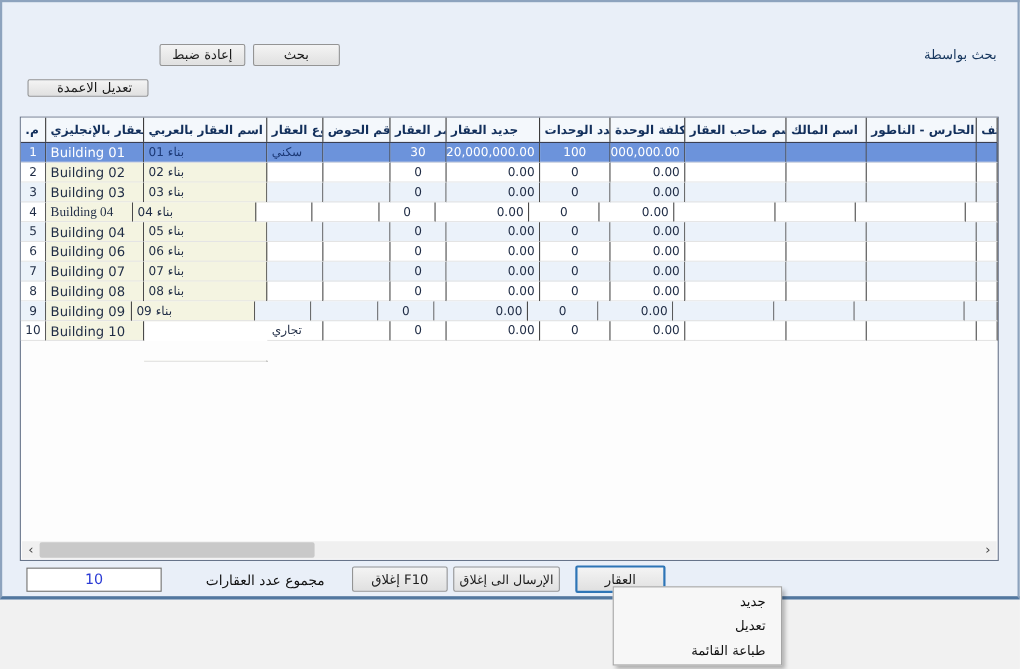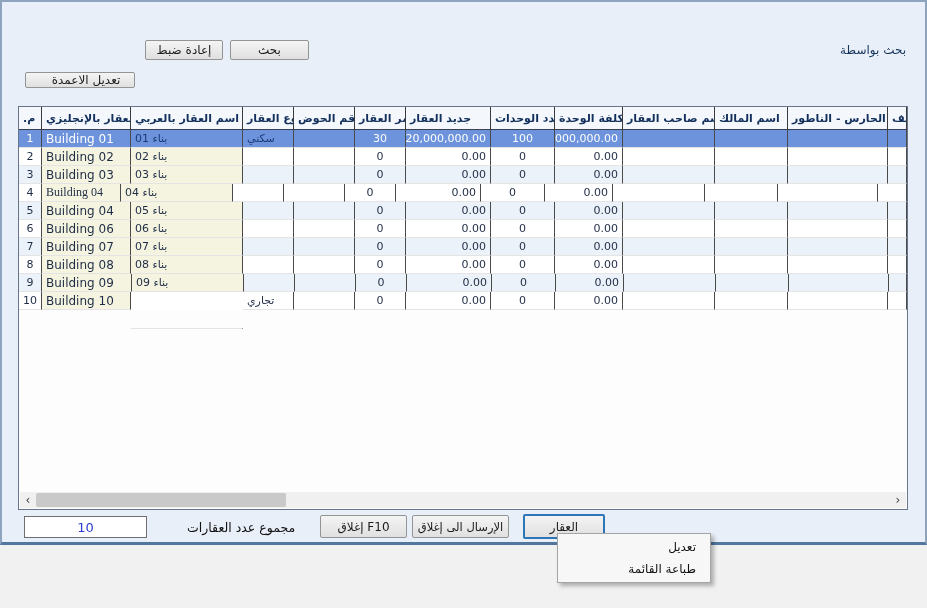--- a/index.html
+++ b/index.html
@@ -206,21 +206,21 @@
           <div class="cell" style="width: 85px; justify-content: flex-end;">0.00</div>
           <div class="cell" style="width: 64px; justify-content: center;">0</div>
           <div class="cell" style="width: 68px; justify-content: flex-end;">0.00</div>
           <div class="cell" style="width: 92px; justify-content: flex-start;"></div>
           <div class="cell" style="width: 73px; justify-content: flex-start;"></div>
           <div class="cell" style="width: 100px; justify-content: flex-start;"></div>
           <div class="cell" style="width: 20px; flex: 1 1 0%; justify-content: flex-start;"></div>
         </div>
         <div class="grow stripe">
           <div class="cell" style="width: 23px; justify-content: center;">9</div>
-          <div class="cell cream en" style="width: 90px; justify-content: flex-start; direction: ltr; text-align: center;">Building 09</div>
+          <div class="cell cream en" style="width: 78px; justify-content: flex-start; direction: ltr; text-align: center;">Building 09</div>
           <div class="cell cream darktext" style="width: 112px; justify-content: flex-start; direction: ltr;">بناء 09</div>
           <div class="cell darktext" style="width: 51px; justify-content: flex-start;"></div>
           <div class="cell" style="width: 61px; justify-content: flex-start;"></div>
           <div class="cell" style="width: 51px; justify-content: center;">0</div>
           <div class="cell" style="width: 85px; justify-content: flex-end;">0.00</div>
           <div class="cell" style="width: 64px; justify-content: center;">0</div>
           <div class="cell" style="width: 68px; justify-content: flex-end;">0.00</div>
           <div class="cell" style="width: 92px; justify-content: flex-start;"></div>
           <div class="cell" style="width: 73px; justify-content: flex-start;"></div>
           <div class="cell" style="width: 100px; justify-content: flex-start;"></div>
@@ -251,15 +251,16 @@
 
   <div class="totalbox">10</div>
   <div class="total-lbl">مجموع عدد العقارات</div>
   <div class="btn" style="left:318px; top:513px; width:87px; height:23px;">إغلاق F10</div>
   <div class="btn" style="left:410px; top:513px; width:97px; height:23px; font-size:11.5px;">الإرسال الى إغلاق</div>
   <div class="btn focused" style="left:521px; top:512px; width:82px; height:25px;">العقار</div>
 
 </div>
 
 <div class="menu" id="ctxmenu">
+    <div class="menu-item">جديد</div>
     <div class="menu-item">تعديل</div>
     <div class="menu-item">طباعة القائمة</div>
   </div>
 
 </body></html>

